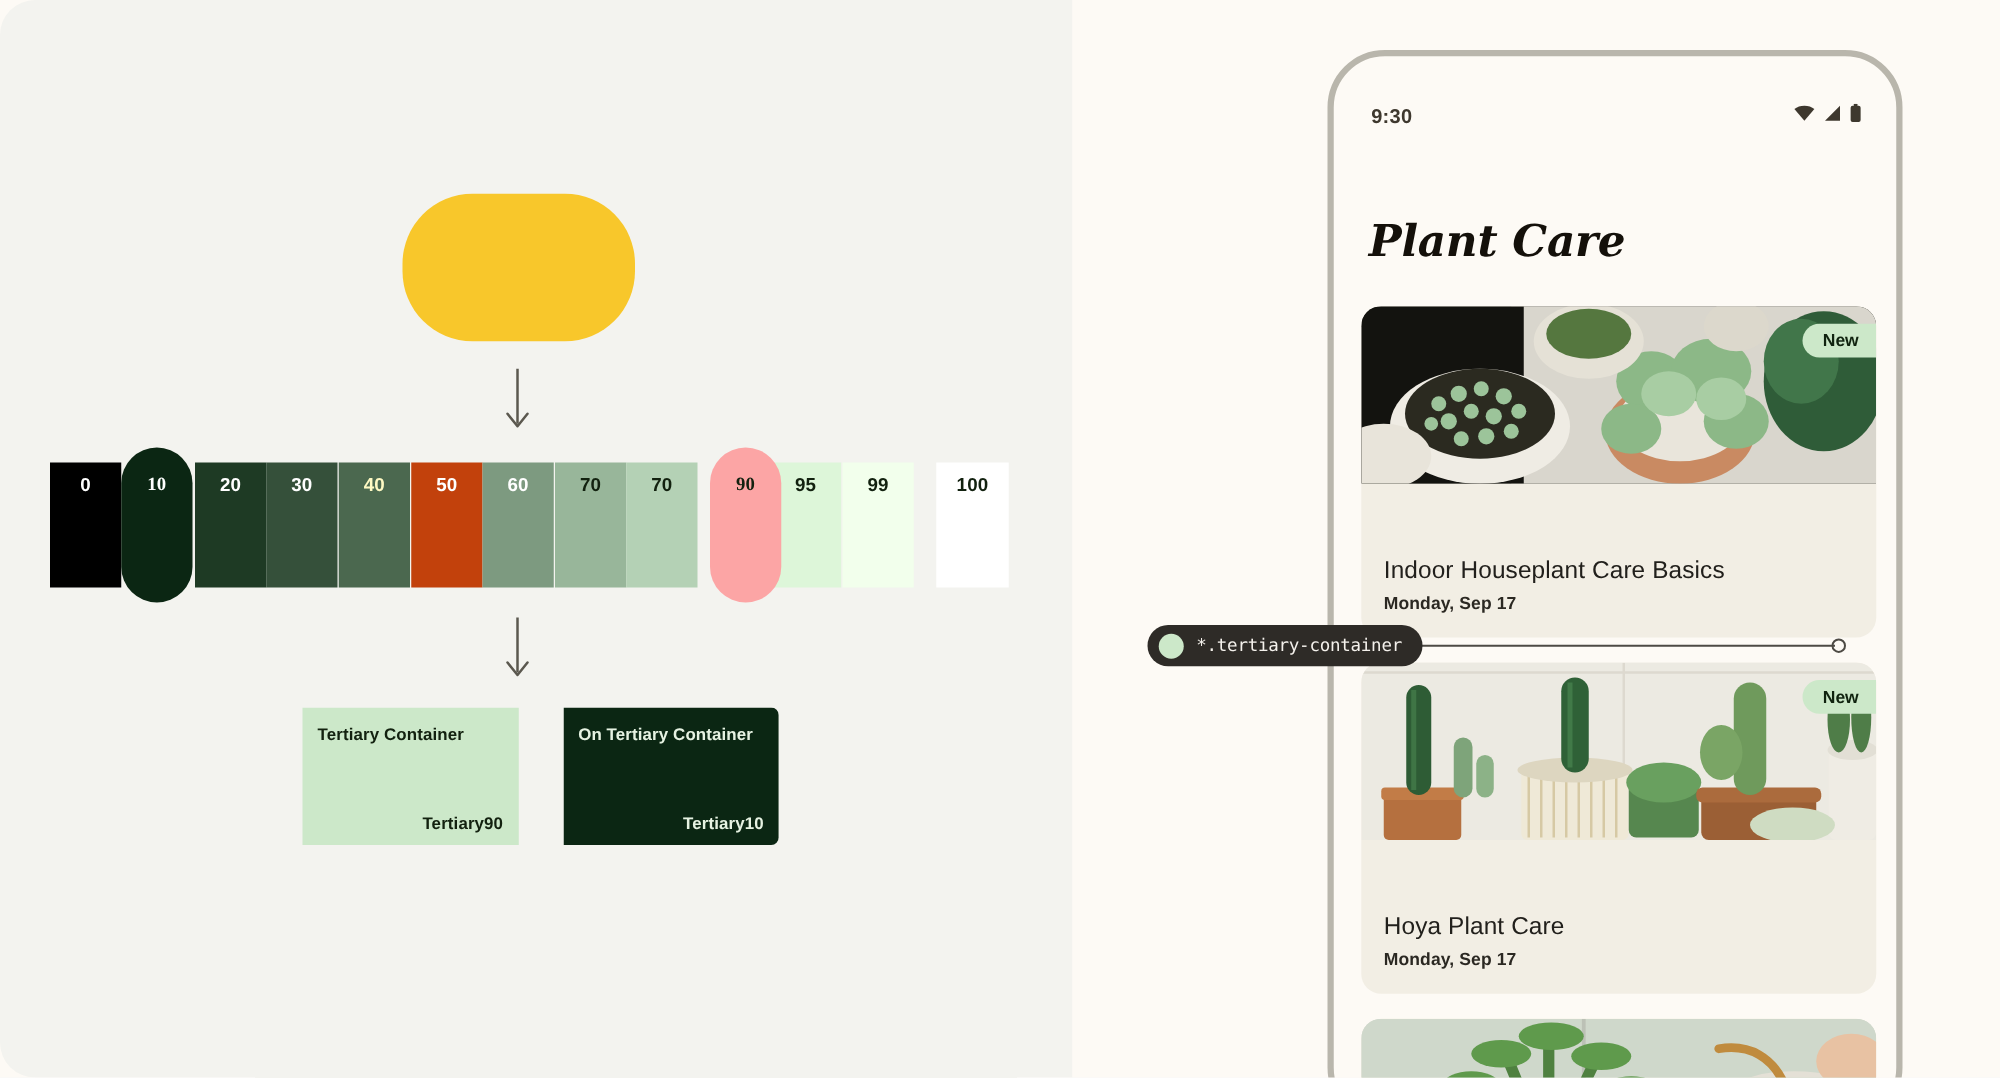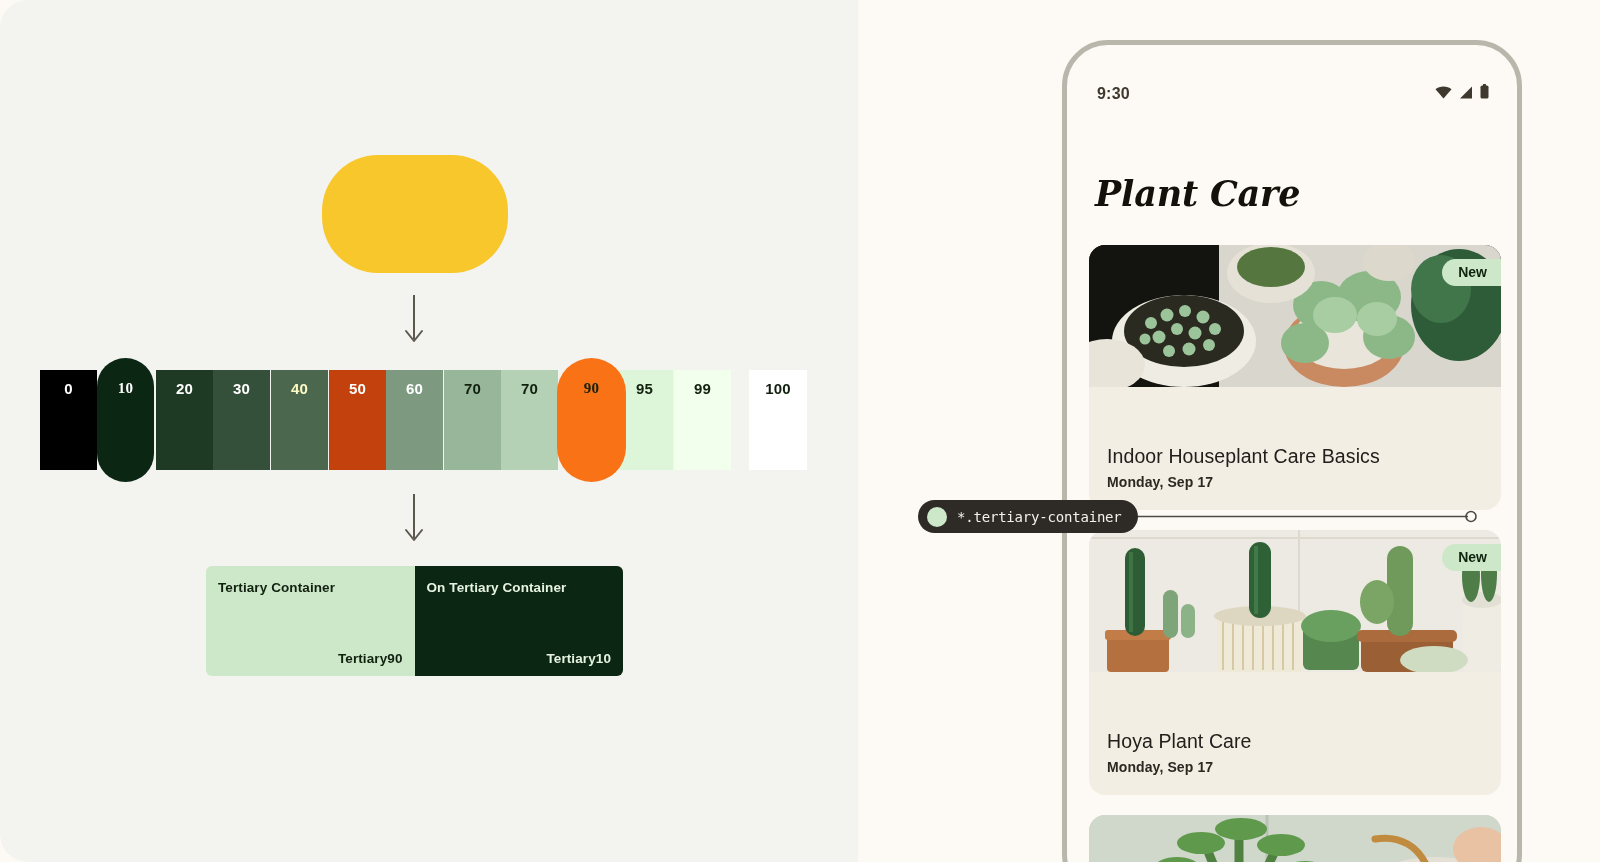--- a/index.html
+++ b/index.html
@@ -68,20 +68,21 @@
     left: 206px; top: 566px;
     width: 417px; height: 110px;
     display: flex;
     border-radius: 6px;
     overflow: hidden;
   }
   .tbox {
     position: relative;
     width: 208.5px; height: 110px;
     padding: 14px 14px 5px 12px;
+    margin-left: 36px;
   }
   .tbox .tlabel {
     font-size: 13.5px; font-weight: 600;
     letter-spacing: .1px;
   }
   .tbox .ttone {
     position: absolute;
     right: 12px; bottom: 10px;
     font-size: 13.5px; font-weight: 600;
     letter-spacing: .1px;
@@ -241,21 +242,21 @@
         </div>
         <div class="swatch" style="left: 346px; width: 57px; background: rgb(125, 154, 128); color: rgb(255, 255, 255);">
           <span>60</span>
         </div>
         <div class="swatch" style="left: 404px; width: 57px; background: rgb(152, 182, 154); color: rgb(18, 33, 15);">
           <span>70</span>
         </div>
         <div class="swatch" style="left: 461px; width: 57px; background: rgb(180, 209, 181); color: rgb(18, 33, 15);">
           <span>70</span>
         </div>
-        <div class="swatch highlight" style="left: 517px; width: 69px; background: #f97316; color: rgb(18, 33, 15);">
+        <div class="swatch highlight" style="left: 528px; width: 57px; background: #fca5a5; color: rgb(18, 33, 15);">
           <span>90</span>
         </div>
         <div class="swatch" style="left: 576px; width: 57px; background: rgb(221, 246, 217); color: rgb(18, 33, 15);">
           <span>95</span>
         </div>
         <div class="swatch" style="left: 634px; width: 57px; background: rgb(242, 255, 236); color: rgb(18, 33, 15);">
           <span>99</span>
         </div>
         <div class="swatch" style="left: 709px; width: 58px; background: rgb(255, 255, 255); color: rgb(18, 33, 15);">
           <span>100</span>

